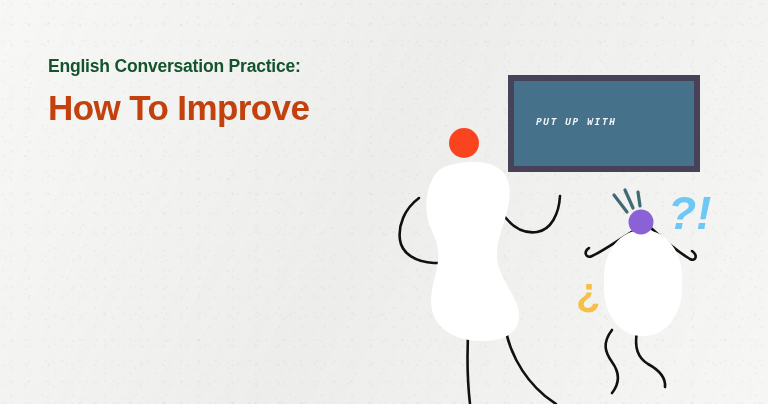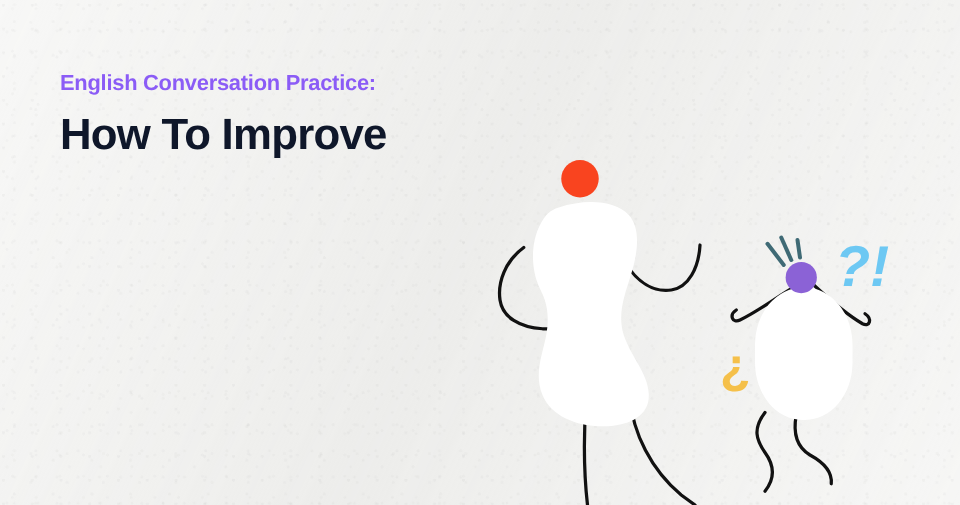--- a/index.html
+++ b/index.html
@@ -42,31 +42,31 @@
   #text-block {
     position: absolute;
     left: 48px;
     top: 56px;
     width: 360px;
   }
   #eyebrow {
     font-size: 17.5px;
     font-weight: 700;
     letter-spacing: -0.2px;
-    color: #8b5cf6;
+    color: #14532d;
     line-height: 1.2;
     margin: 0 0 10px 0;
     white-space: nowrap;
   }
   #headline {
     font-size: 35px;
     font-weight: 700;
     line-height: 1.18;
     letter-spacing: -0.6px;
-    color: #0f172a;
+    color: #c2410c;
     margin: 0;
   }
   #headline .line { display: block; }
 
   
   #art {
     position: absolute;
     left: 0;
     top: 0;
     width: 768px;
@@ -112,20 +112,25 @@
 
   <div id="paper-texture"></div>
 
   <div id="text-block">
     <p id="eyebrow">English Conversation Practice:</p>
     <h1 id="headline">
       <span class="line">How To Improve</span>
     </h1>
   </div>
 
+  <div id="blackboard">
+    <div id="blackboard-surface">
+      <div id="blackboard-text">PUT UP WITH</div>
+    </div>
+  </div>
 
   <svg id="art" viewBox="0 0 768 404">
 
     <g>
 
       <path d="M419,198 C404,209 398,226 400,240 C402,254 416,262 434,263 L455,263" fill="none" stroke="#111111" stroke-width="2.6" stroke-linecap="round"></path>
 
       <path d="M469,316 C467,345 467,378 470,404" fill="none" stroke="#111111" stroke-width="2.6" stroke-linecap="round"></path>
       <path d="M504,318 C506,346 521,376 545,396 L556,404" fill="none" stroke="#111111" stroke-width="2.6" stroke-linecap="round"></path>
 

